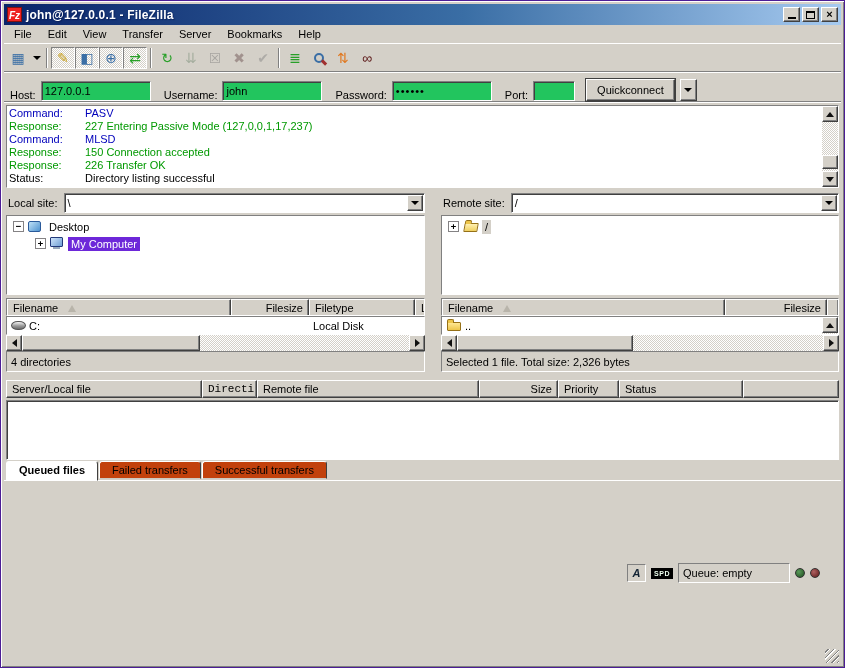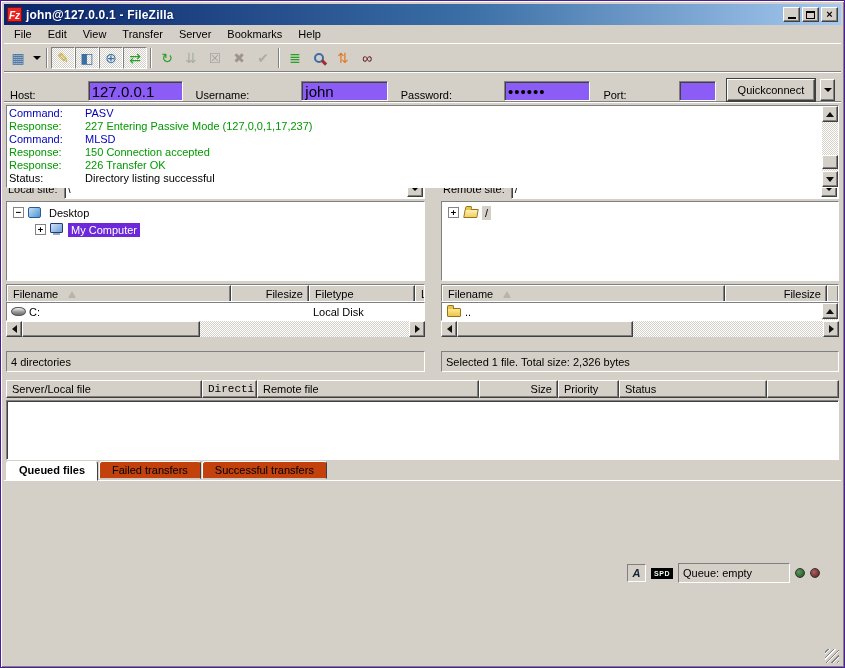--- a/index.html
+++ b/index.html
@@ -34,21 +34,21 @@
   .tbtn.pressed { border-color:#808080 #fff #fff #808080; background-color:#e9e7e2; background-image:repeating-conic-gradient(#fff 0% 25%, #d4d0c8 0% 50%); background-size:2px 2px; }
   .tbtn.disabled { opacity:.45; filter:grayscale(.8); }
   .tbtn-dd { width:13px; height:22px; display:flex; align-items:center; justify-content:center; }
   .tri-dn { width:0; height:0; border-left:4px solid transparent; border-right:4px solid transparent; border-top:4px solid #000; }
   .tsep { width:2px; height:20px; margin:0 3px; border-left:1px solid #808080; border-right:1px solid #fff; }
   .ic-magnifier { width:10px; height:10px; border:2px solid #3a6ea5; border-radius:50%; position:relative; }
   .ic-magnifier::after { content:""; position:absolute; width:6px; height:3px; background:#a03030; right:-5px; bottom:-3px; transform:rotate(45deg); }
 
   
   .qcbar { height:30px; flex:0 0 30px; display:flex; align-items:flex-end; gap:5px; padding:0 6px; border-bottom:1px solid #808080; box-shadow:0 1px 0 #fff; }
-  .edit { background:#8b5cf6; height:20px; padding:2px 3px; border:1px solid; border-color:#808080 #fff #fff #808080; box-shadow: inset 1px 1px 0 #404040; font-size:15px; display:flex; align-items:center; overflow:hidden;margin-left:47px; }
+  .edit { background:#22c55e; height:20px; padding:2px 3px; border:1px solid; border-color:#808080 #fff #fff #808080; box-shadow: inset 1px 1px 0 #404040; font-size:11px; display:flex; align-items:center; overflow:hidden; }
   .qc-host { width:110px; } .qc-user { width:100px; } .qc-pass { width:100px; letter-spacing:1px; } .qc-port { width:42px; }
   .qc-btn { height:22px; padding:2px 10px; outline:1px solid #404040; display:flex; align-items:center; }
   .qc-dd { width:17px; height:22px; display:flex; align-items:center; justify-content:center; }
 
   
   .logwrap { flex:0 0 88px; padding:3px 2px 2px 2px; }
   .logbox { height:100%; background:#fff; position:relative; padding:1px 18px 1px 2px; overflow:hidden; }
   .logline { display:flex; line-height:13px; white-space:nowrap; }
   .loglabel { width:76px; flex:0 0 76px; }
 
@@ -85,21 +85,21 @@
 
   .listheader { height:18px; flex:0 0 18px; display:flex; background:#d4d0c8; overflow:hidden; }
   .hcell { height:18px; display:flex; align-items:center; padding:0 5px; border:1px solid; border-color:#fff #404040 #404040 #fff; box-shadow:inset -1px -1px 0 #808080; white-space:nowrap; overflow:hidden; flex:0 0 auto; }
   .hcell.right { justify-content:flex-end; }
   .hcell.fill { flex:1; }
   .sortarrow { width:0; height:0; border-left:4px solid transparent; border-right:4px solid transparent; border-bottom:7px solid #b8b4aa; margin-left:10px; }
   .listbody { flex:1; background:#fff; position:relative; overflow:hidden; min-height:0; }
   .lrow { height:17px; display:flex; align-items:center; white-space:nowrap; }
   .lcell { padding:0 4px; display:flex; align-items:center; overflow:hidden; flex:0 0 auto; height:17px; }
   .lcell.right { justify-content:flex-end; }
-  .statuspanel { height:21px; flex:0 0 21px; margin-top:14px; display:flex; align-items:center; padding:8px 4px; border:1px solid; border-color:#808080 #fff #fff #808080; }
+  .statuspanel { height:21px; flex:0 0 21px; margin-top:0; display:flex; align-items:center; padding:8px 4px; border:1px solid; border-color:#808080 #fff #fff #808080; }
 
   
   .ic { display:inline-block; flex:0 0 auto; }
   .ic-folder, .ic-docs, .ic-folder-open { width:14px; height:9px; background:linear-gradient(#ffe792,#edc54a); border:1px solid #967117; border-radius:1px; position:relative; margin:2px 4px 0 1px; }
   .ic-folder::before, .ic-docs::before, .ic-folder-open::before { content:""; position:absolute; left:-1px; top:-4px; width:5px; height:3px; background:#edc54a; border:1px solid #967117; border-bottom:none; border-radius:2px 2px 0 0; }
   .ic-docs::after { content:""; position:absolute; left:3px; top:1px; width:6px; height:5px; background:#fff; border:1px solid #999; }
   .ic-folder-open { transform:skewX(-10deg); background:linear-gradient(#fff0b0,#f0d060); }
   .ic-disk { width:15px; height:9px; background:linear-gradient(180deg,#f4f4f4,#9a9a9a 55%,#6c6c6c); border:1px solid #555; border-radius:50%/55%; margin-right:3px; }
   .ic-desktop { width:13px; height:11px; background:linear-gradient(135deg,#bfe1f7,#4f93d0); border:1px solid #2a5a9a; border-radius:2px; margin-right:5px; }
   .ic-computer { width:13px; height:10px; background:linear-gradient(135deg,#cfe4fa,#6e9fd4); border:1px solid #223a7a; border-radius:1px; position:relative; margin:0 5px 3px 0; }
@@ -391,21 +391,21 @@
       </div>
       <div class="hcell" style="width: 222px;">
         <span>Remote file</span>
       </div>
       <div class="hcell right" style="width: 79px;">
         <span>Size</span>
       </div>
       <div class="hcell" style="width: 61px;">
         <span>Priority</span>
       </div>
-      <div class="hcell" style="width: 148px;">
+      <div class="hcell" style="width: 124px;">
         <span>Status</span>
       </div>
       <div class="hcell fill"></div>
     </div>
   <div class="queuebody"></div>
 
   <div class="tabs" id="queuetabs">
       <div class="tab active">Queued files</div>
       <div class="tab">Failed transfers</div>
       <div class="tab">Successful transfers</div>

